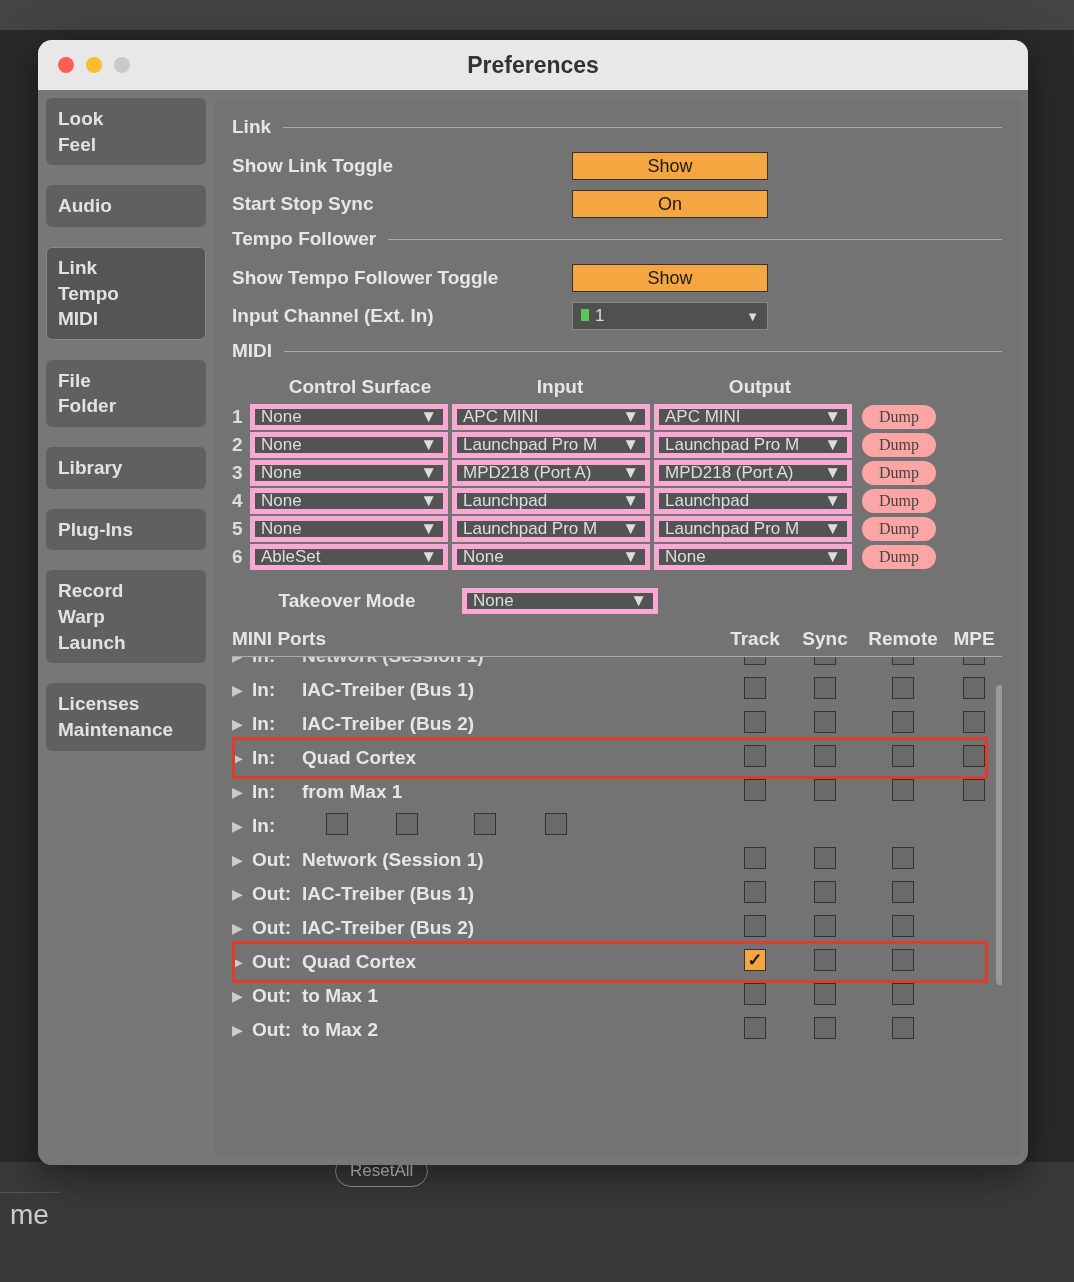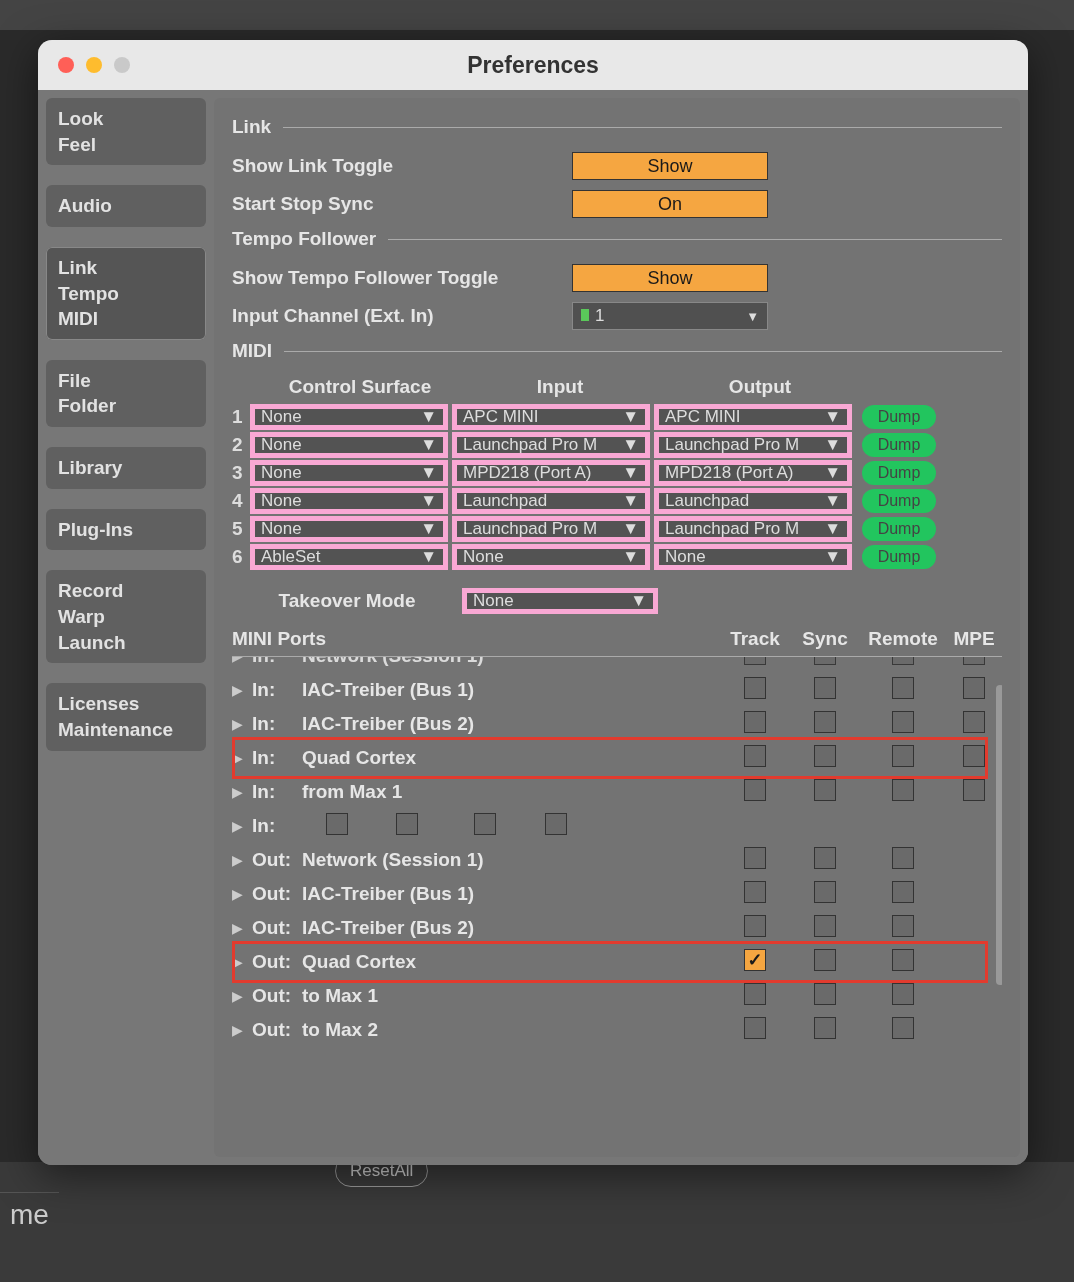--- a/index.html
+++ b/index.html
@@ -39,21 +39,21 @@
 
   .cs-header { display: flex; font-weight: 600; margin-top: 6px; margin-bottom: 6px; }
   .cs-header > div { text-align: center; }
   .cs-col-num { width: 28px; }
   .cs-col { width: 200px; text-align:center; }
 
   .cs-row { display: flex; align-items: center; margin-bottom: 2px; }
   .cs-row .num { width: 18px; font-weight: 600; color: #ddd; text-align:left; }
   .cs-select { width: 198px; height: 26px; background: #535353; border: 5px solid #f9a8d4; color: #ddd; font-size: 17px; padding: 0 6px; display: flex; align-items: center; justify-content: space-between; margin-right: 4px; cursor: pointer; overflow: hidden; white-space: nowrap; }
   .cs-select .txt { overflow: hidden; text-overflow: ellipsis; }
-  .dump { width: 74px; height: 24px; background: #22c55e; color: #444; border-radius: 12px; font-size: 16px; text-align: center; line-height: 24px; margin-left: 6px; cursor: pointer; }
+  .dump { width: 74px; height: 24px; background: #fca5a5; color: #444; border-radius: 12px; font-size: 16px; text-align: center; line-height: 24px; margin-left: 6px; cursor: pointer; font-family: Liberation Serif, serif; }
 
   .takeover { display:flex; align-items:center; margin: 18px 0 14px 0; }
   .takeover .tlabel { width: 230px; text-align: center; font-weight: 600; }
 
   .ports-header { display: flex; align-items: baseline; border-bottom: 1px solid #aaa; padding-bottom: 6px; margin-top: 10px; font-weight: 700; }
   .ports-header .ph-label { flex: 1; }
   .ph-col { width: 70px; text-align: center; }
 
   .ports-scroll { position: relative; height: 392px; overflow: hidden; margin-top: 0; }
   .ports-scrollbar { position:absolute; right:-2px; top:28px; width:8px; height:300px; background:#999; border-radius:4px; }

